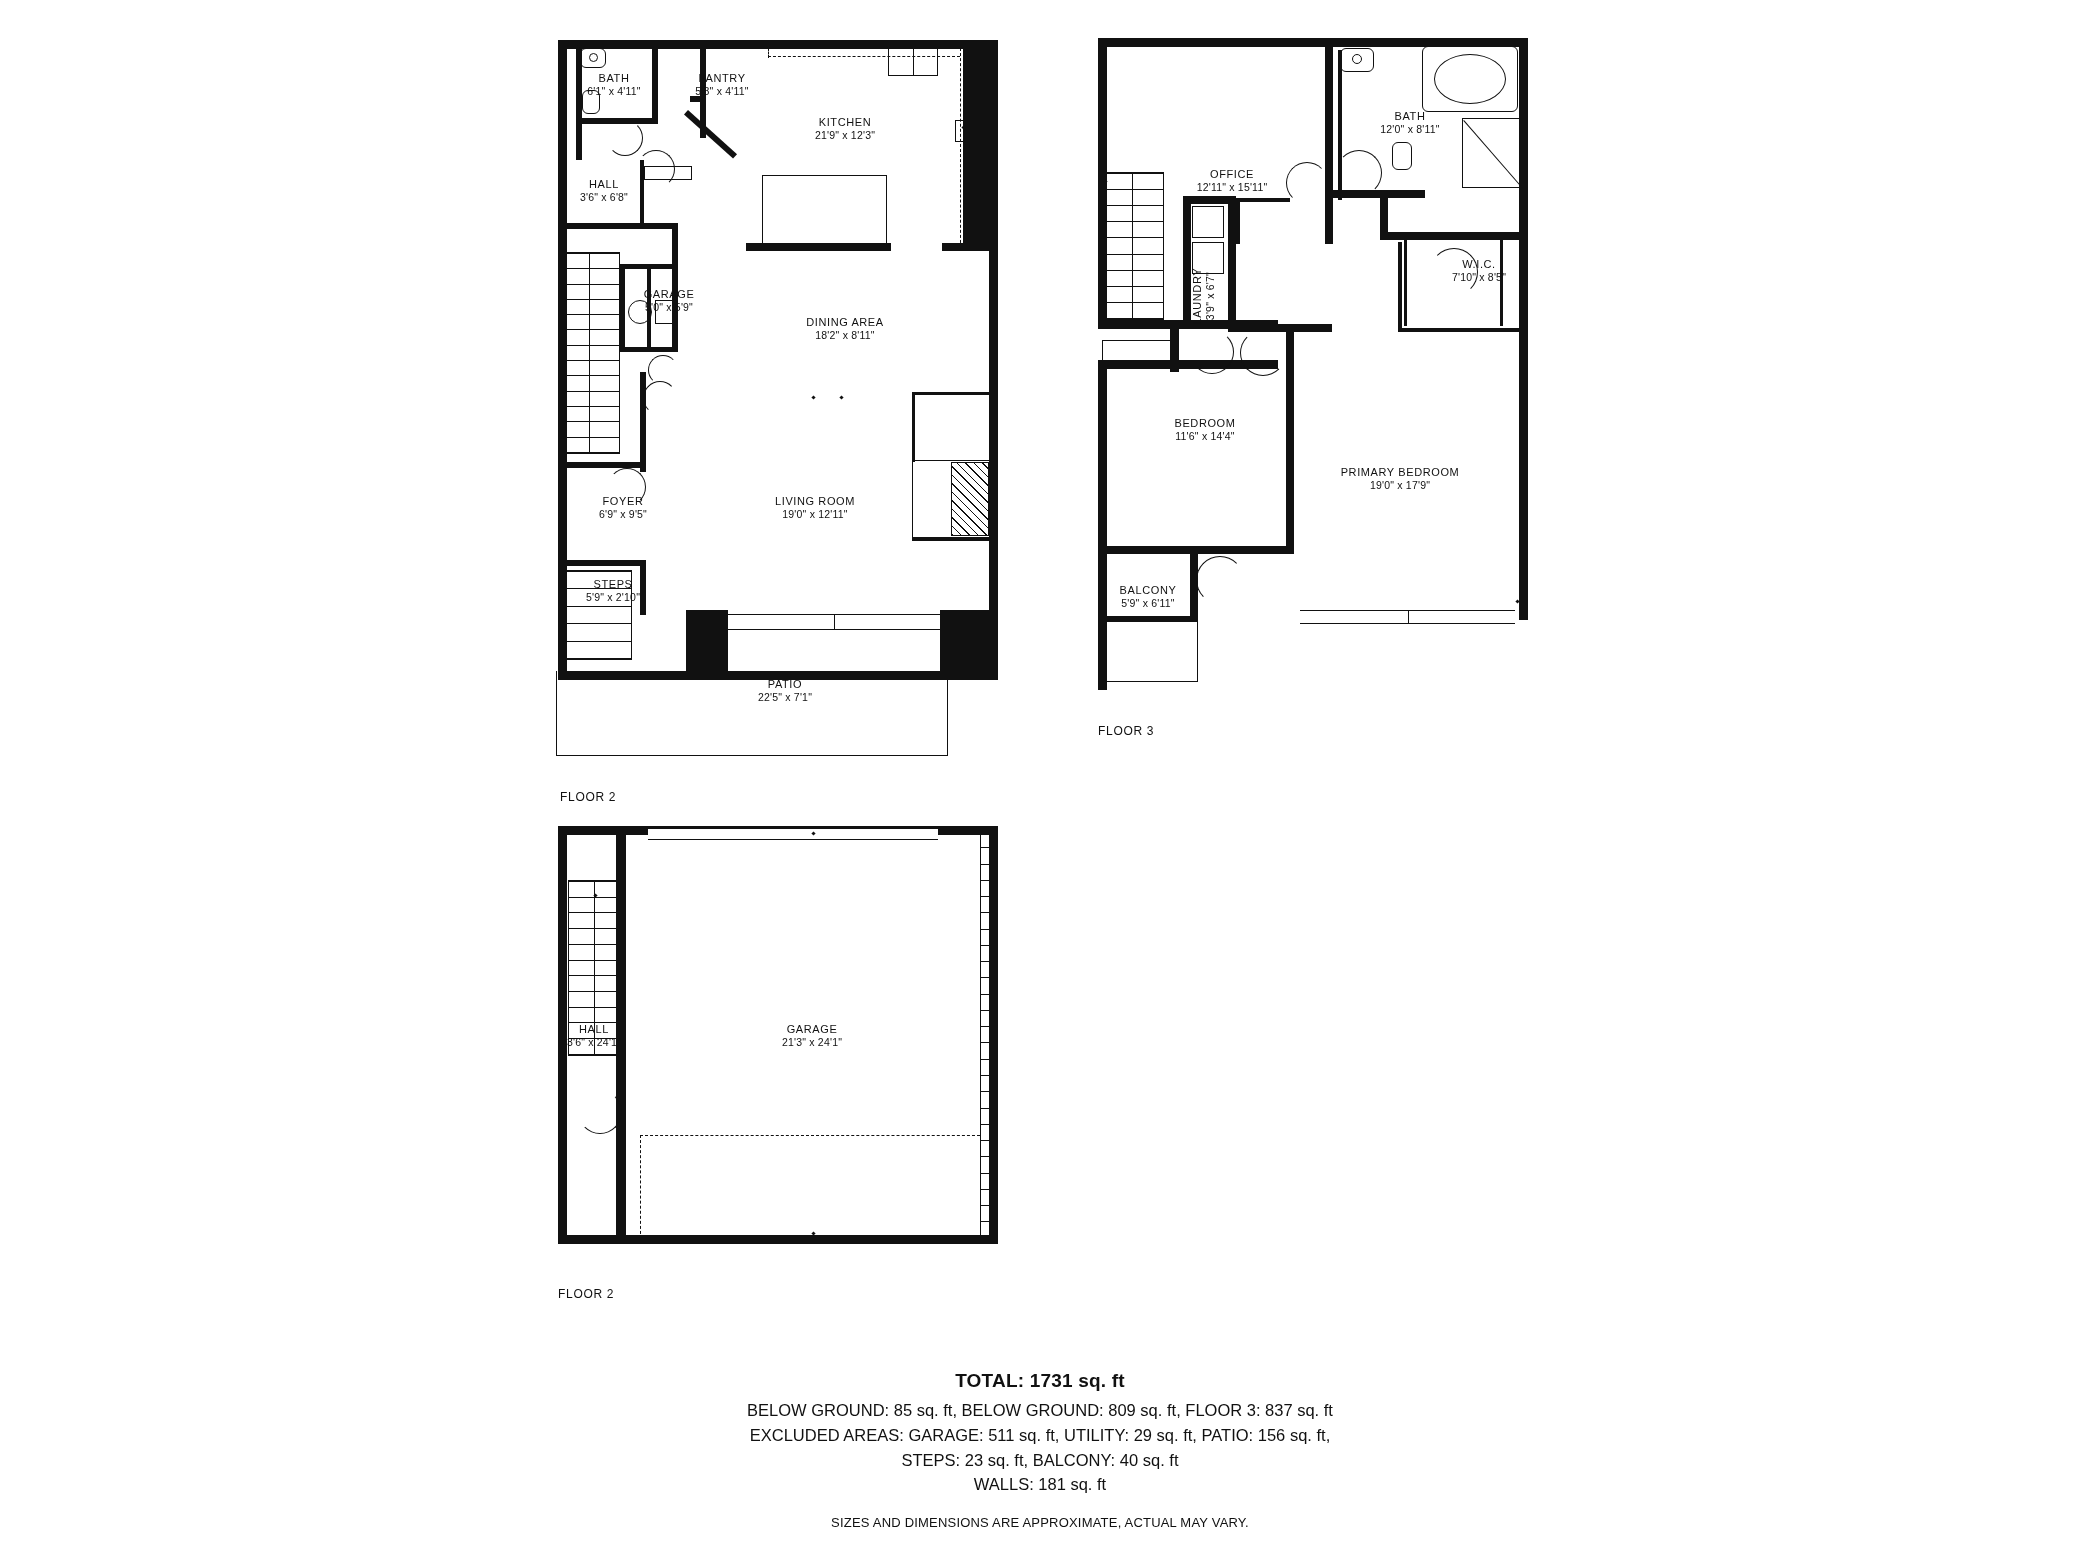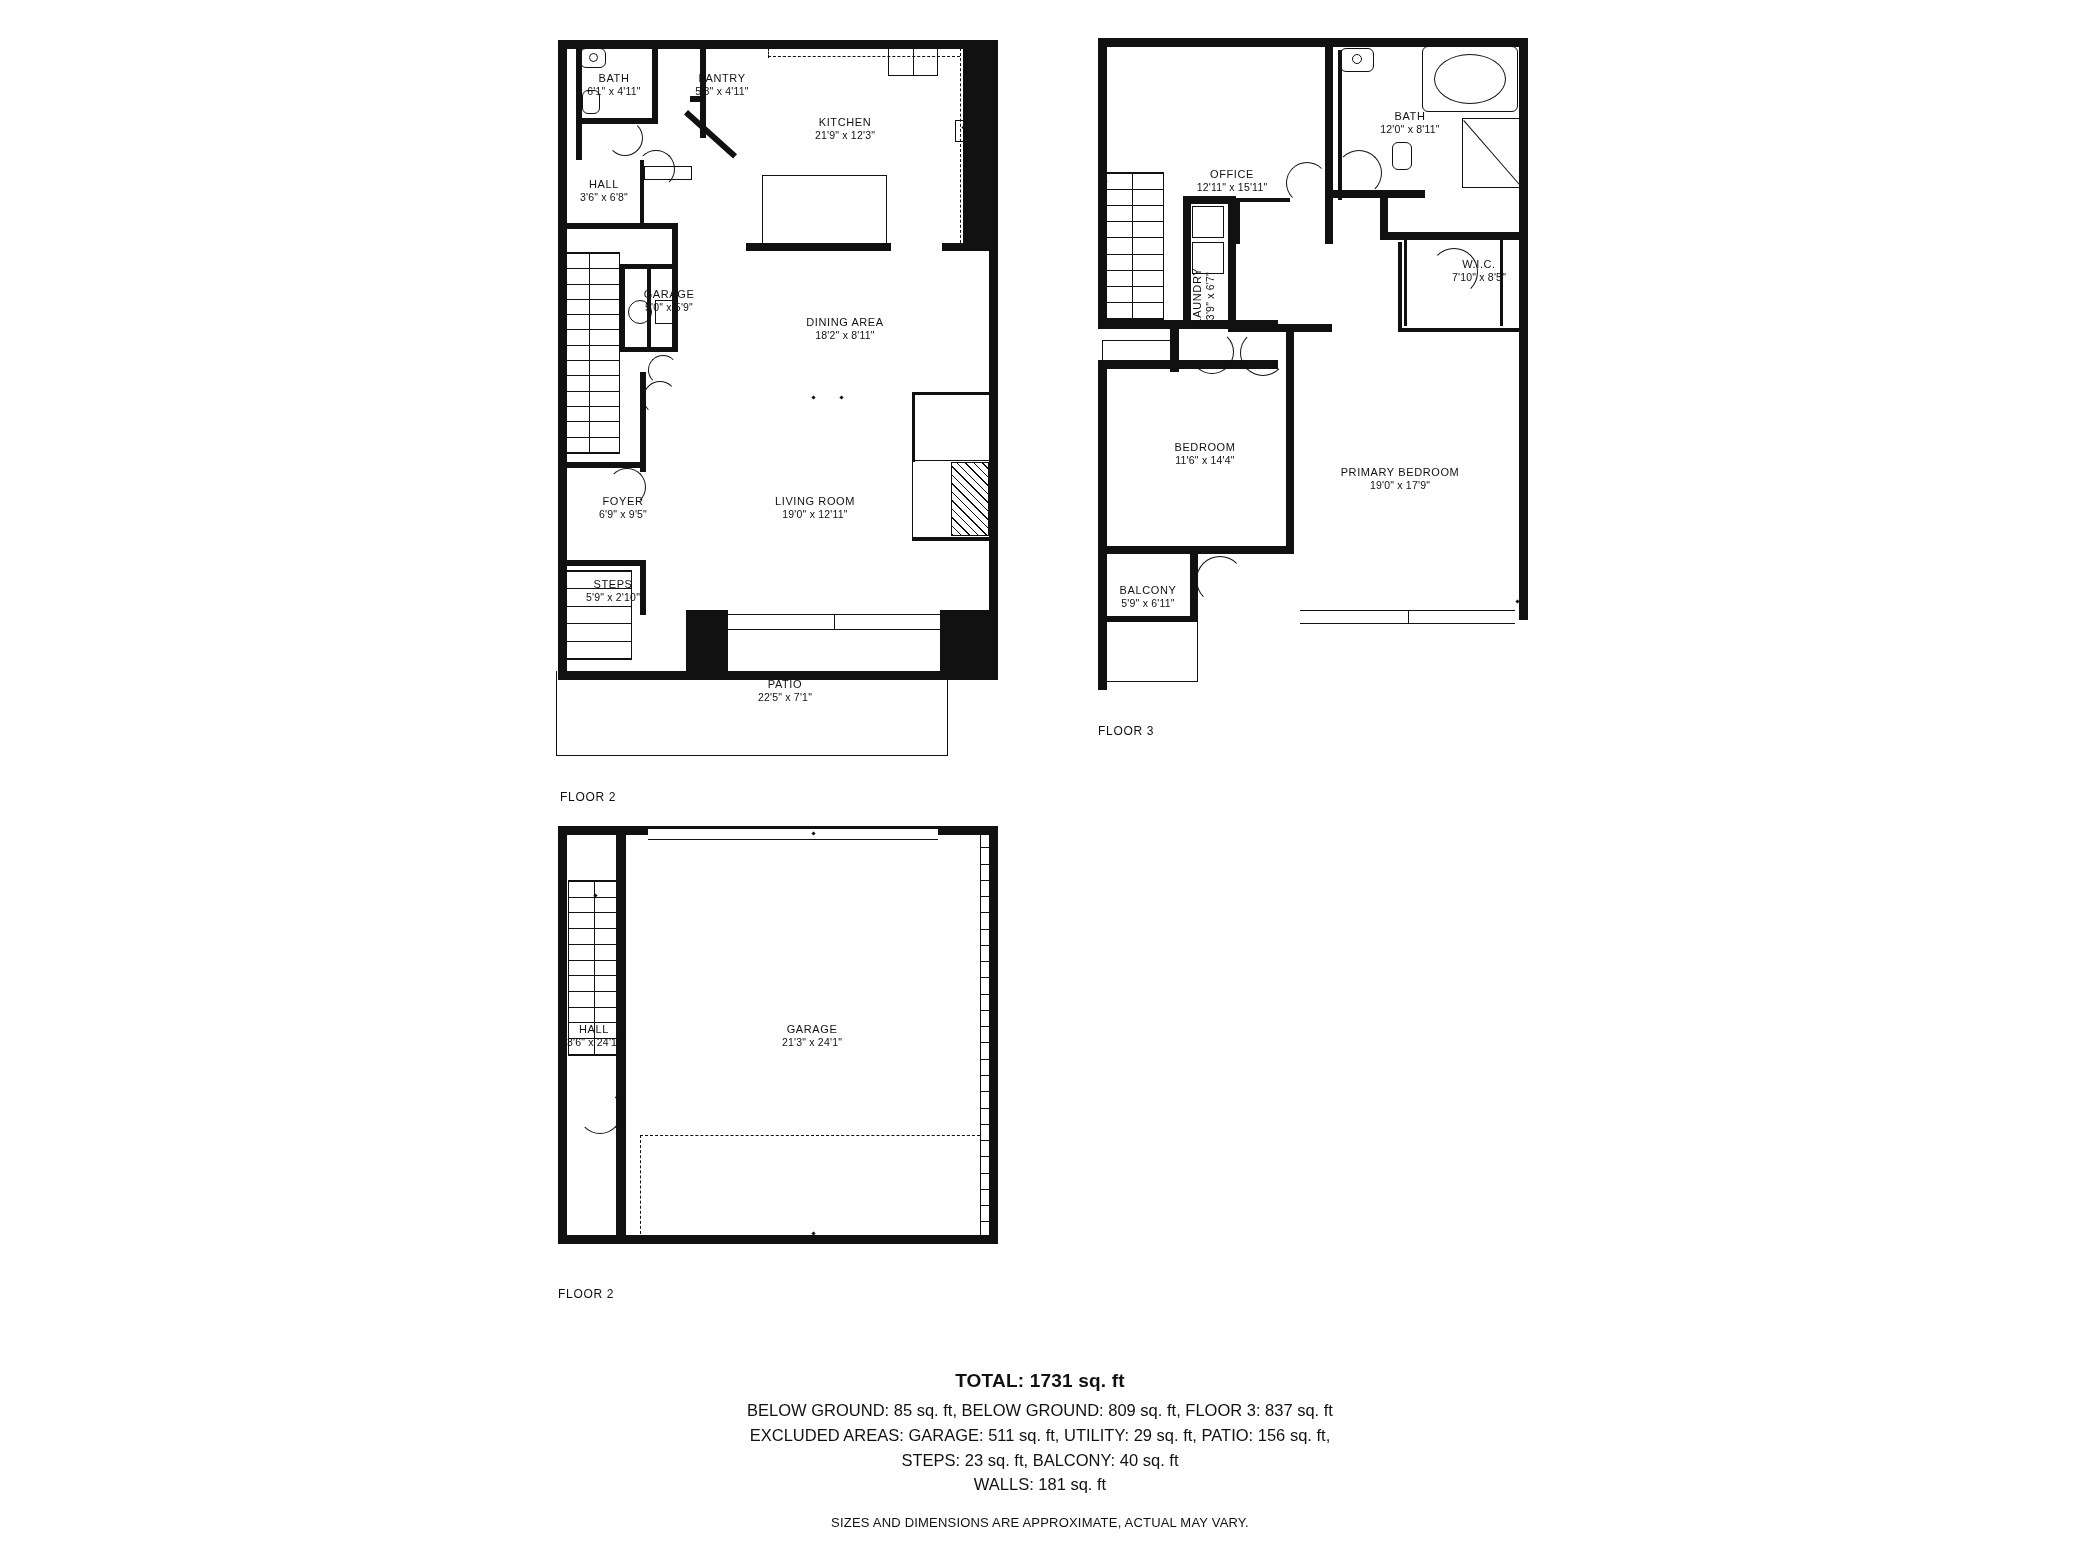--- a/index.html
+++ b/index.html
@@ -386,21 +386,21 @@
       <span class="dm">12'0" x 8'11"</span>
     </div>
     <div class="label" style="left:1204px;top:283px; transform: translateX(-50%) rotate(-90deg); transform-origin: center;">
       <span class="nm">LAUNDRY</span>
       <span class="dm">3'9" x 6'7"</span>
     </div>
     <div class="label" style="left:1459px;top:258px;margin-left:20px;">
       <span class="nm">W.I.C.</span>
       <span class="dm">7'10" x 8'5"</span>
     </div>
-    <div class="label" style="left:1205px;top:441px;">
+    <div class="label" style="left:1205px;top:417px;">
       <span class="nm">BEDROOM</span>
       <span class="dm">11'6" x 14'4"</span>
     </div>
     <div class="label" style="left:1400px;top:466px;">
       <span class="nm">PRIMARY BEDROOM</span>
       <span class="dm">19'0" x 17'9"</span>
     </div>
     <div class="label" style="left:1148px;top:584px;">
       <span class="nm">BALCONY</span>
       <span class="dm">5'9" x 6'11"</span>

